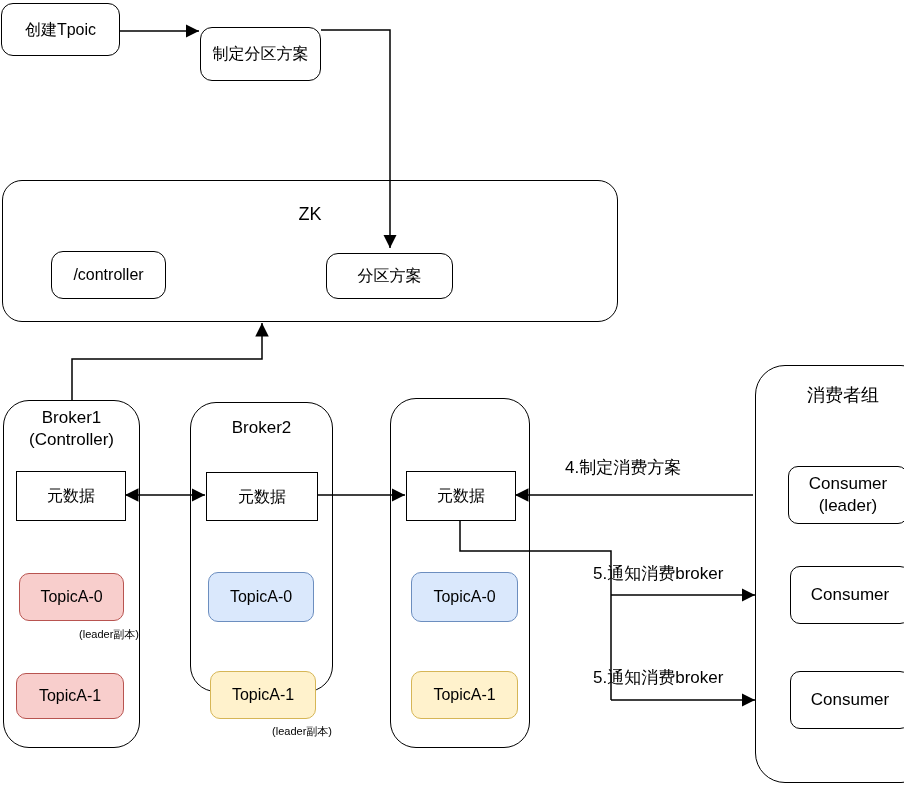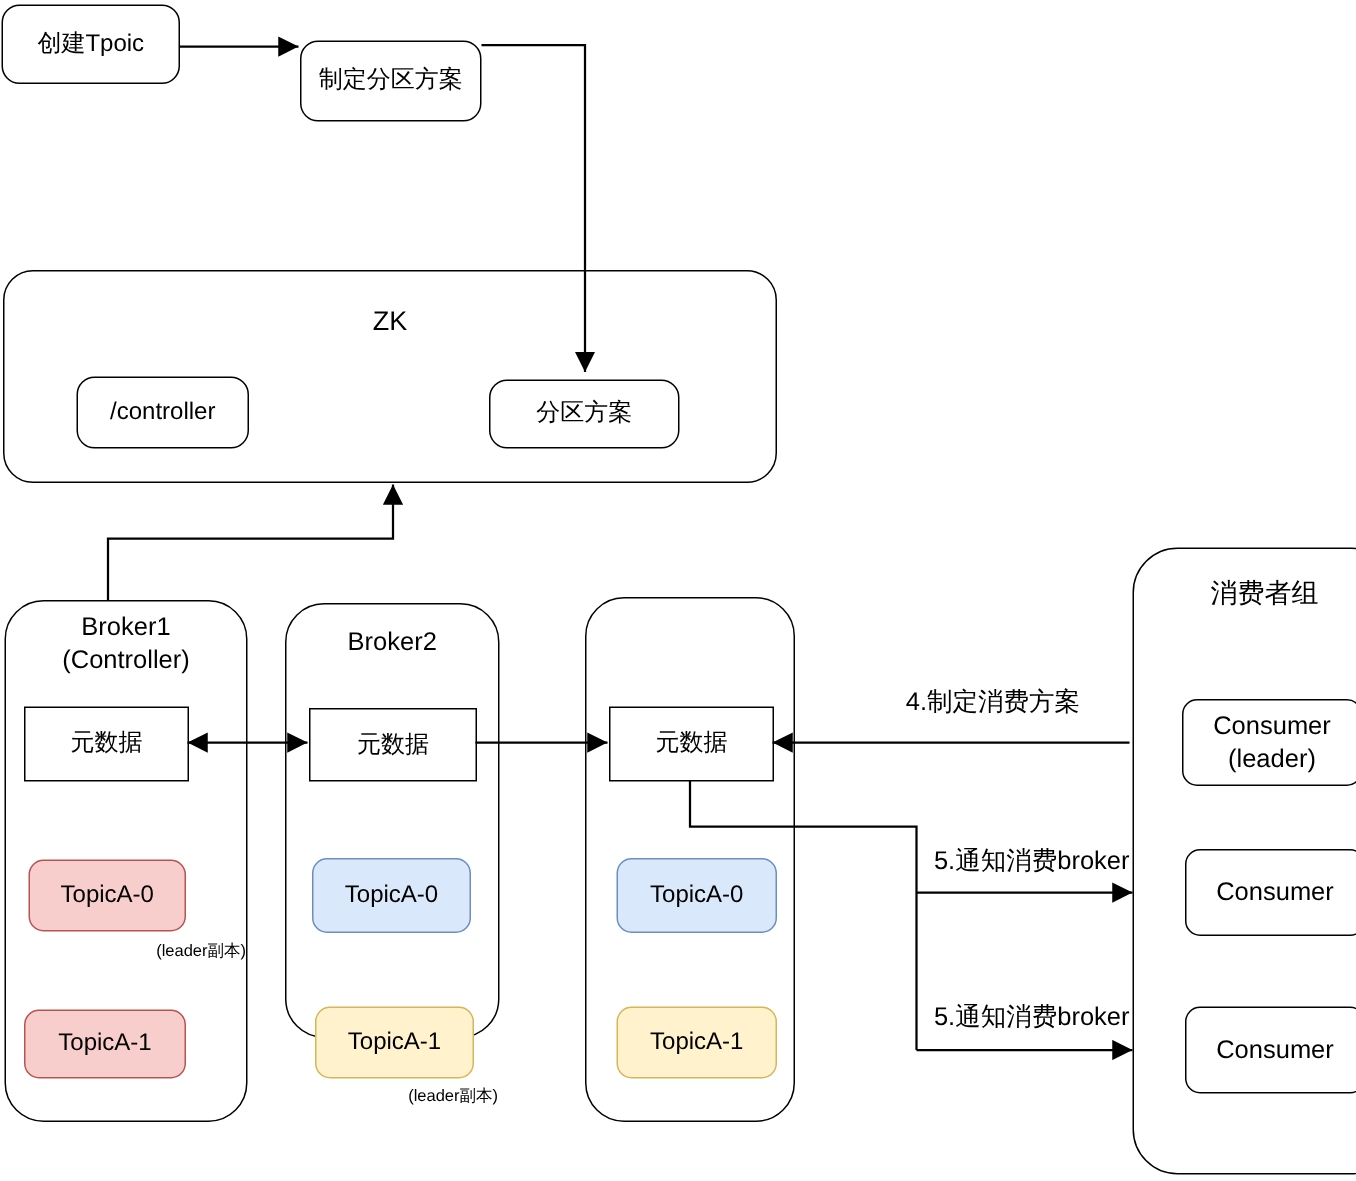--- a/index.html
+++ b/index.html
@@ -25,42 +25,42 @@
     position:absolute;left:0;right:0;text-align:center;font-size:17px;line-height:22px;
   }
   .pill{
     position:absolute;box-sizing:border-box;border:1.5px solid #000;border-radius:10px;
     display:flex;align-items:center;justify-content:center;font-size:16px;background:#fff;
   }
   .note{
     position:absolute;left:0;right:0;text-align:right;font-size:11px;line-height:14px;
   }
   .annot{
-    position:absolute;font-size:17px;line-height:20px;text-align:right;white-space:nowrap;
+    position:absolute;font-size:17px;line-height:20px;text-align:left;white-space:nowrap;
   }
   .metadata{border-radius:0;}
   svg.wires{position:absolute;left:0;top:0;z-index:6;pointer-events:none;}
   .layer{z-index:2;}
 </style>
 </head>
 <body>
 
 <div id="canvas">
 
   <div class="node r12 layer" style="left:1px;top:3px;width:119px;height:53px;">创建Tpoic</div>
 
   <div class="node r12 layer" style="left:200px;top:3px;width:121px;height:54px;margin-top:24px;">制定分区方案</div>
 
-  <div class="container-box layer" style="left:2px;top:180px;width:516px;height:142px;border-radius:20px;">
+  <div class="container-box layer" style="left:2px;top:180px;width:616px;height:142px;border-radius:20px;">
     <div class="group-title" style="top:22px;">ZK</div>
     <div class="node r12" style="left:48px;top:70px;width:115px;height:48px;">/controller</div>
     <div class="node r12" style="left:323px;top:72px;width:127px;height:46px;">分区方案</div>
   </div>
 
-  <div class="container-box layer" style="left:3px;top:400px;width:162px;height:348px;">
+  <div class="container-box layer" style="left:3px;top:400px;width:137px;height:348px;">
     <div class="broker-title" style="top:6px;">
       <div>Broker1</div>
       <div>(Controller)</div>
     </div>
     <div class="node metadata" style="left:12px;top:70px;width:110px;height:50px;">元数据</div>
     <div class="pill" style="left: 15px; top: 172px; width: 105px; height: 48px; background: rgb(248, 206, 204); border-color: rgb(184, 84, 80);">TopicA-0</div>
     <div class="note" style="top:226px;">(leader副本)</div>
     <div class="pill" style="left: 12px; top: 272px; width: 108px; height: 46px; background: rgb(248, 206, 204); border-color: rgb(184, 84, 80);">TopicA-1</div>
   </div>
 

